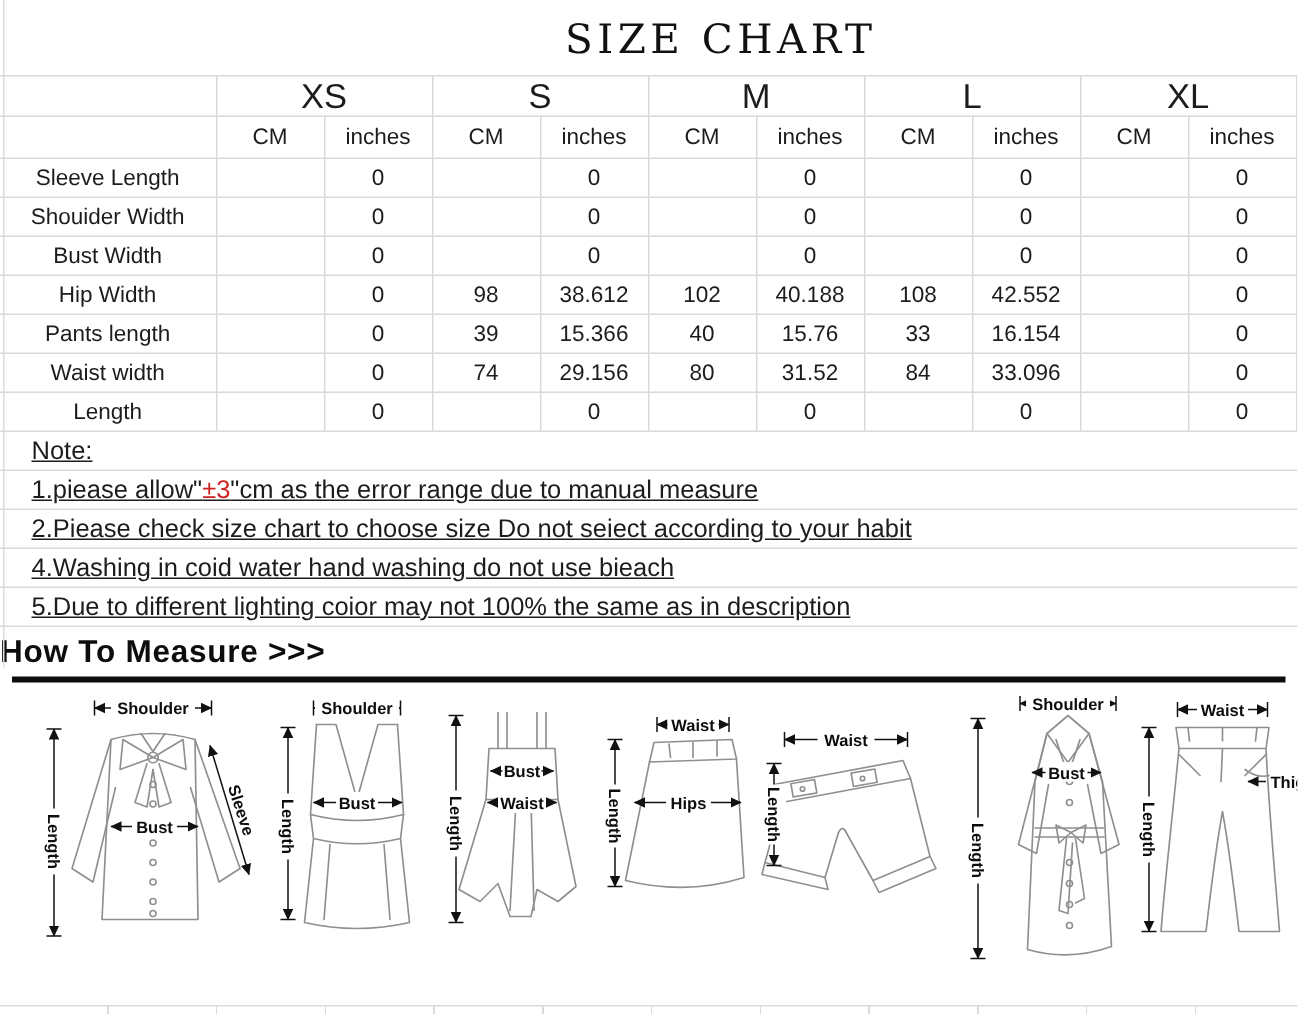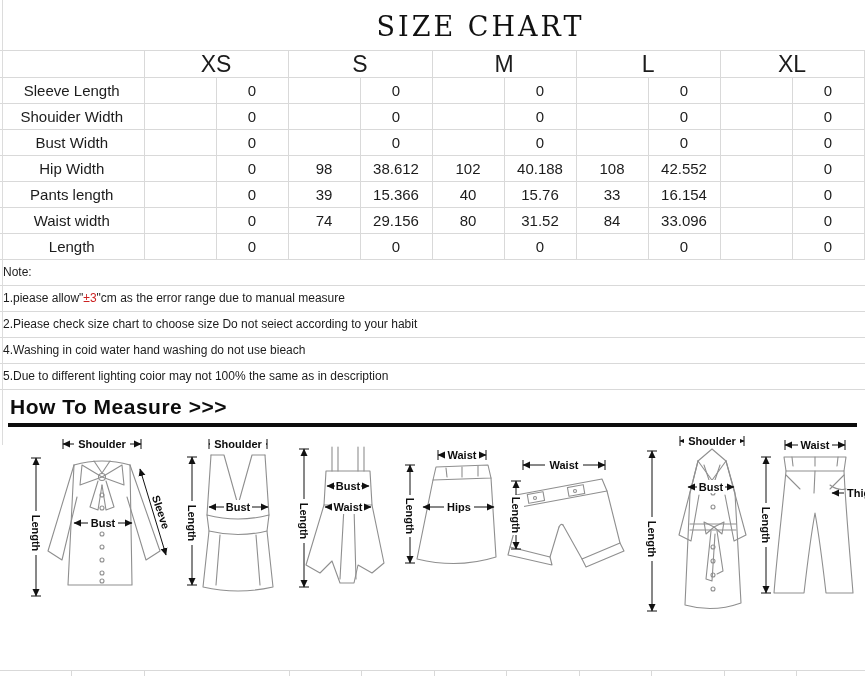--- a/index.html
+++ b/index.html
@@ -8,25 +8,25 @@
   .sheet-edge{position:absolute;left:2px;top:0;width:1px;height:445px;background:#dcdcdc;}
   .title{height:50px;line-height:54px;text-align:center;padding-left:96px;box-sizing:border-box;
          font-family:"DejaVu Serif",serif;font-size:27px;letter-spacing:3px;color:#111;}
   table.sz{border-collapse:collapse;table-layout:fixed;width:864px;}
   table.sz td{border:1px solid #d9d9d9;text-align:center;vertical-align:middle;padding:0;
       font-size:15px;height:25px;line-height:25px;white-space:nowrap;overflow:hidden;color:#1c1c1c;}
   table.sz td:first-child{border-left:0;}
   tr.r-size td{font-size:23px;height:26px;line-height:26px;}
   tr.r-unit td{height:27px;line-height:27px;}
   col.c0{width:144px;} col.cv{width:72px;}
-  .note-row{height:25px;line-height:25px;border-bottom:1px solid #d9d9d9;font-size:12px;
-            padding-left:3px;color:#1c1c1c;}
+  .note-row{height:25px;line-height:25px;border-bottom:1px solid #d9d9d9;font-size:17px;
+            padding-left:21px;color:#1c1c1c;text-decoration:underline;}
   .red{color:#cc2222;}
   .measure-heading{height:33px;line-height:34px;font-size:21px;font-weight:bold;color:#0d0d0d;
-                   padding-left:10px;letter-spacing:0.5px;}
+                   letter-spacing:0.5px;}
   .rule{height:4px;background:#0d0d0d;width:849px;margin-left:8px;}
   #figures{position:relative;height:190px;text-align:center;}
   svg.fig{position:absolute;overflow:visible;}
   svg.fig path,svg.fig circle,svg.fig rect{fill:none;stroke:#8f8f8f;stroke-width:1.1;
        stroke-linejoin:round;stroke-linecap:round;}
   svg.fig line.al{stroke:#111;stroke-width:1;}
   svg.fig line.tk{stroke:#111;stroke-width:1;}
   svg.fig rect.wb{fill:#fff;stroke:none;}
   svg.fig text{fill:#0d0d0d;font:bold 11px "Liberation Sans",sans-serif;stroke:none;}
   .bottom-grid{position:absolute;left:0;top:670px;width:865px;height:6px;
@@ -56,20 +56,33 @@
         <col class="cv">
       </colgroup>
     <tbody>
         <tr class="r-size">
       <td></td>
       <td colspan="2">XS</td>
       <td colspan="2">S</td>
       <td colspan="2">M</td>
       <td colspan="2">L</td>
       <td colspan="2">XL</td>
+    </tr>
+    <tr class="r-unit">
+      <td></td>
+      <td>CM</td>
+      <td>inches</td>
+      <td>CM</td>
+      <td>inches</td>
+      <td>CM</td>
+      <td>inches</td>
+      <td>CM</td>
+      <td>inches</td>
+      <td>CM</td>
+      <td>inches</td>
     </tr>
     <tr>
       <td>Sleeve Length</td>
       <td></td>
       <td>0</td>
       <td></td>
       <td>0</td>
       <td></td>
       <td>0</td>
       <td></td>

